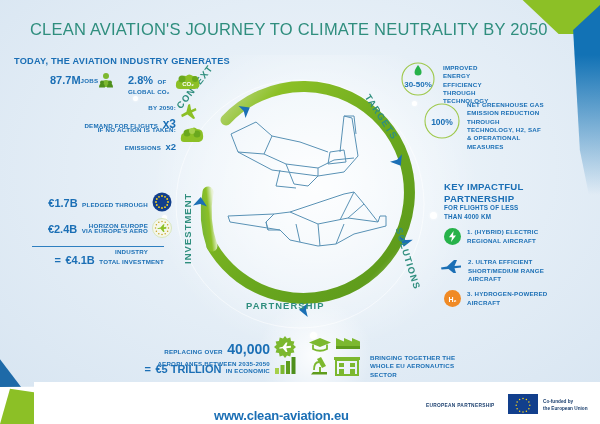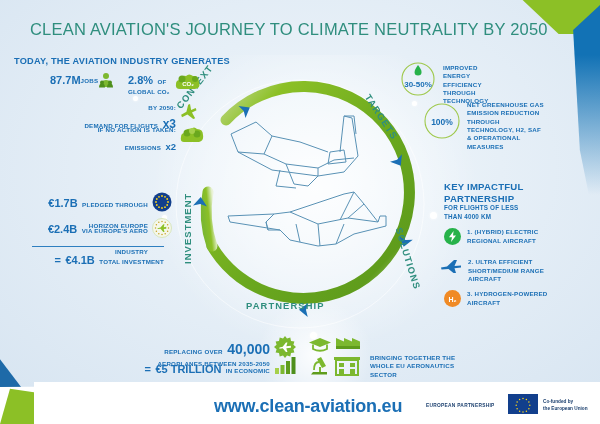--- a/index.html
+++ b/index.html
@@ -107,21 +107,21 @@
   .badge-40k{position:absolute;left:274px;top:336px;}
   .bars-ico{position:absolute;left:274px;top:356px;}
   .icons-cluster{position:absolute;left:308px;top:334px;}
   .bring-txt{position:absolute;left:370px;top:354px;line-height:1.35;}
 
   
   .logo{position:absolute;left:36px;bottom:6px;width:90px;text-align:center;}
   .logo-name{font-size:8.5px;letter-spacing:.6px;margin-top:1px;}
   .logo-name .c1{color:#1b6fb5;font-weight:bold;}
   .logo-name .c2{color:#7cb82f;font-weight:bold;}
-  .url{position:absolute;left:214px;bottom:7px;font-size:18px;font-weight:bold;color:#1b6fb5;letter-spacing:-.2px;}
+  .url{position:absolute;left:214px;bottom:1px;font-size:13px;font-weight:bold;color:#1b6fb5;letter-spacing:-.2px;}
   .ep{position:absolute;left:426px;bottom:16px;font-size:4.8px;font-weight:bold;color:#1b3f6e;letter-spacing:.3px;}
   .euflag{position:absolute;left:508px;bottom:10px;}
   .eu-cofund{position:absolute;left:543px;bottom:12px;font-size:4.7px;color:#1b3f6e;line-height:1.35;font-weight:bold;}
 
   
   #wheel{position:absolute;left:168px;top:72px;width:264px;height:264px;}
   .wheel-label{
     position:absolute;font-size:9.4px;font-weight:bold;color:#2f8e7e;letter-spacing:1.1px;
     white-space:nowrap;
   }

